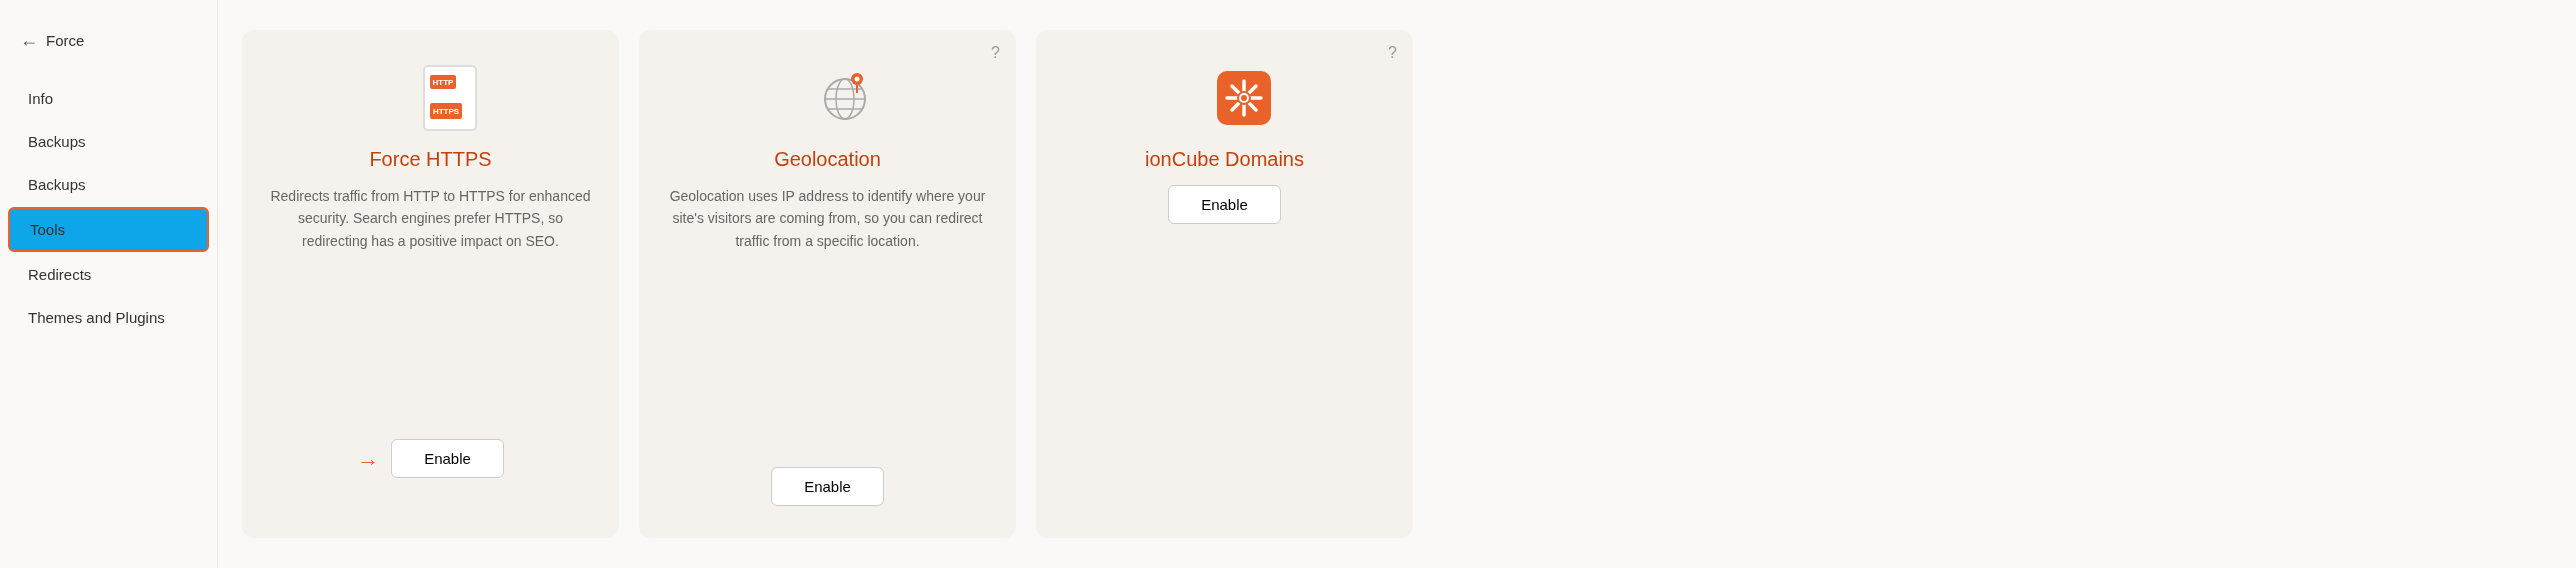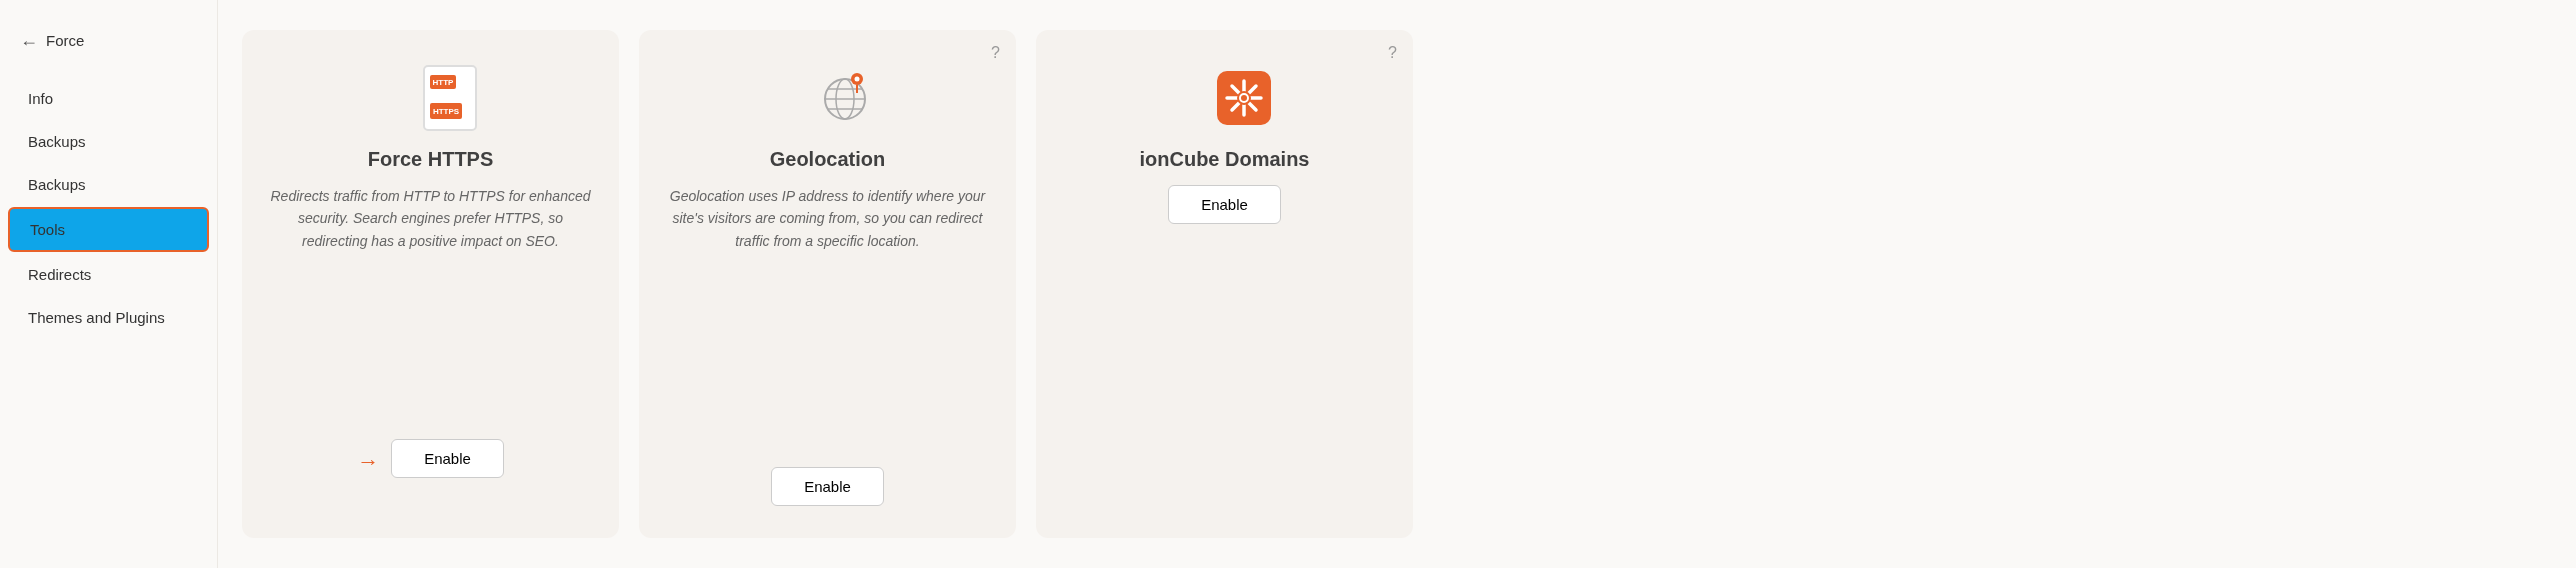--- a/index.html
+++ b/index.html
@@ -79,31 +79,30 @@
     .card-icon {
       margin-bottom: 18px;
       height: 64px;
       display: flex;
       align-items: center;
       justify-content: center;
       padding-left: 39px;
     }
     .card-title {
       font-size: 20px;
-      font-weight: 700;
-      color: #404040;
+      font-weight: 400;
+      color: #c2410c;
       margin-bottom: 14px;
     }
     .card-desc {
       font-size: 14px;
       color: #666;
       line-height: 1.6;
       margin-bottom: 28px;
       flex: 1;
-      font-style: italic;
     }
     .card-btn {
       border: 1.5px solid #ccc;
       background: #fff;
       padding: 10px 32px;
       border-radius: 6px;
       font-size: 15px;
       font-weight: 500;
       color: #000000;
       cursor: pointer;

